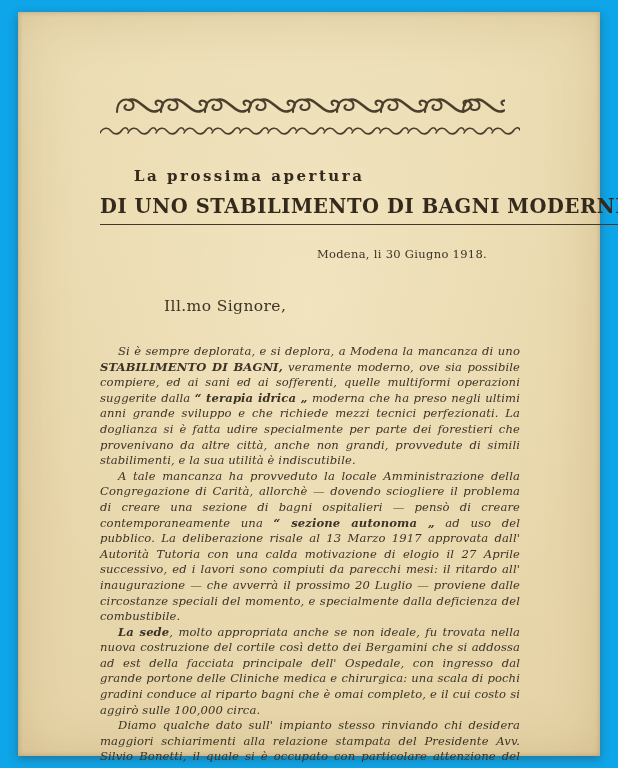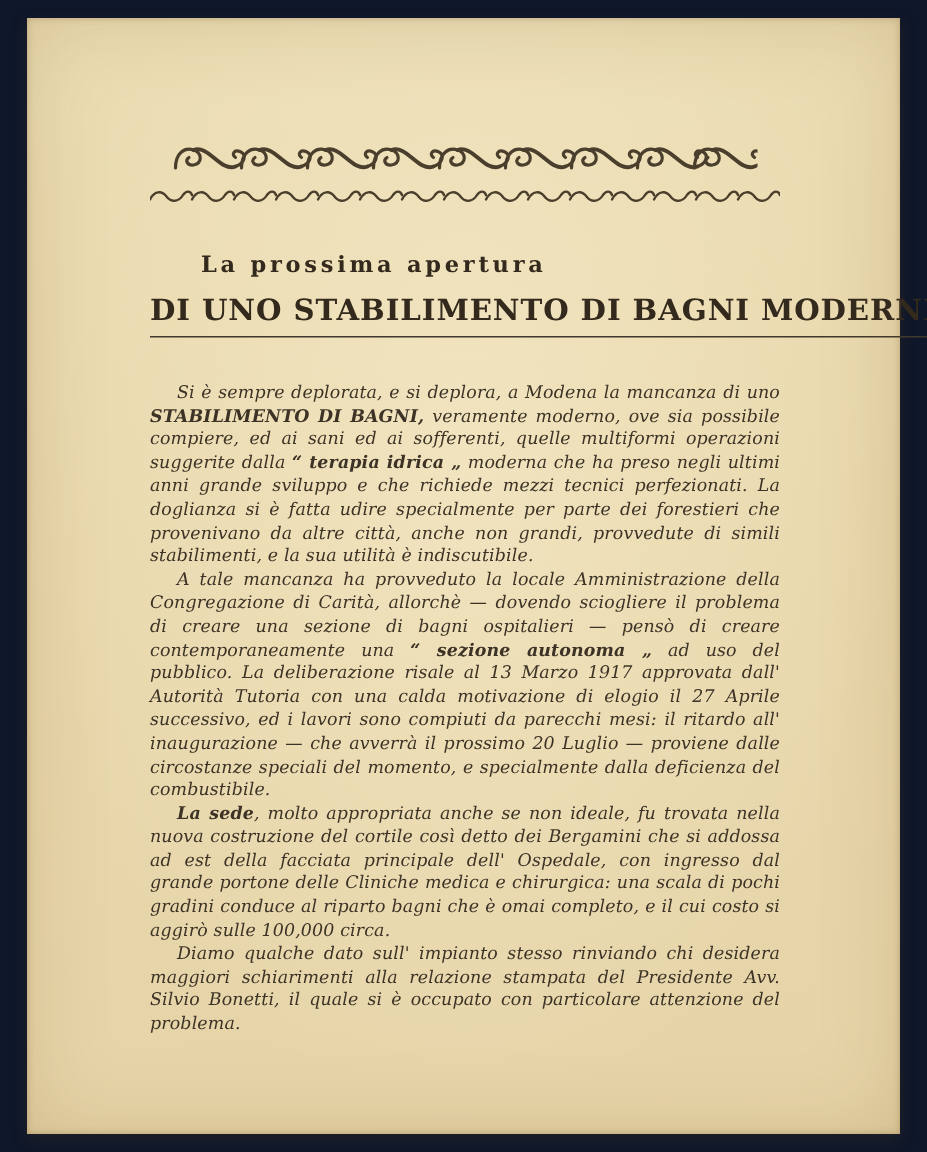--- a/index.html
+++ b/index.html
@@ -6,21 +6,21 @@
     margin: 0;
     padding: 0;
     background: #f3f2ef;
     font-family: "DejaVu Serif", serif;
   }
   .stage {
     width: 618px;
     height: 768px;
     margin: 0 auto;
     position: relative;
-    background: #0f172a;
+    background: #0ea5e9;
     overflow: hidden;
   }
   .paper {
     position: absolute;
     left: 18px;
     top: 12px;
     width: 582px;
     height: 744px;
     box-sizing: border-box;
     background:
@@ -137,21 +137,23 @@
           <use href="#waveUnit" x="392"></use>
         </svg>
       </div>
 
       <div class="title-small">La prossima apertura</div>
 
       <div>
         <span class="title-main">DI UNO STABILIMENTO DI BAGNI MODERNI</span>
       </div>
 
+      <div class="dateline">Modena, li 30 Giugno 1918.</div>
 
+      <div class="salutation">Ill.mo Signore,</div>
 
       <div class="body-text">
         <p><span>Si è sempre deplorata, e si deplora, a Modena la mancanza di uno </span><span class="seg-b">STABILIMENTO DI BAGNI,</span><span> veramente moderno, ove sia possibile compiere, ed ai sani ed ai sofferenti, quelle multiformi operazioni suggerite dalla </span><span class="seg-b">“ terapia idrica „</span><span> moderna che ha preso negli ultimi anni grande sviluppo e che richiede mezzi tecnici perfezionati. La doglianza si è fatta udire specialmente per parte dei forestieri che provenivano da altre città, anche non grandi, provvedute di simili stabilimenti, e la sua utilità è indiscutibile.</span></p>
 
         <p><span>A tale mancanza ha provveduto la locale Amministrazione della Congregazione di Carità, allorchè — dovendo sciogliere il problema di creare una sezione di bagni ospitalieri — pensò di creare contemporaneamente una </span><span class="seg-b">“ sezione autonoma „</span><span> ad uso del pubblico. La deliberazione risale al 13 Marzo 1917 approvata dall' Autorità Tutoria con una calda motivazione di elogio il 27 Aprile successivo, ed i lavori sono compiuti da parecchi mesi: il ritardo all' inaugurazione — che avverrà il prossimo 20 Luglio — proviene dalle circostanze speciali del momento, e specialmente dalla deficienza del combustibile.</span></p>
 
         <p><span class="seg-b">La sede</span><span>, molto appropriata anche se non ideale, fu trovata nella nuova costruzione del cortile così detto dei Bergamini che si addossa ad est della facciata principale dell' Ospedale, con ingresso dal grande portone delle Cliniche medica e chirurgica: una scala di pochi gradini conduce al riparto bagni che è omai completo, e il cui costo si aggirò sulle 100,000 circa.</span></p>
 
         <p><span>Diamo qualche dato sull' impianto stesso rinviando chi desidera maggiori schiarimenti alla relazione stampata del Presidente Avv. Silvio Bonetti, il quale si è occupato con particolare attenzione del problema.</span></p>
       </div>

